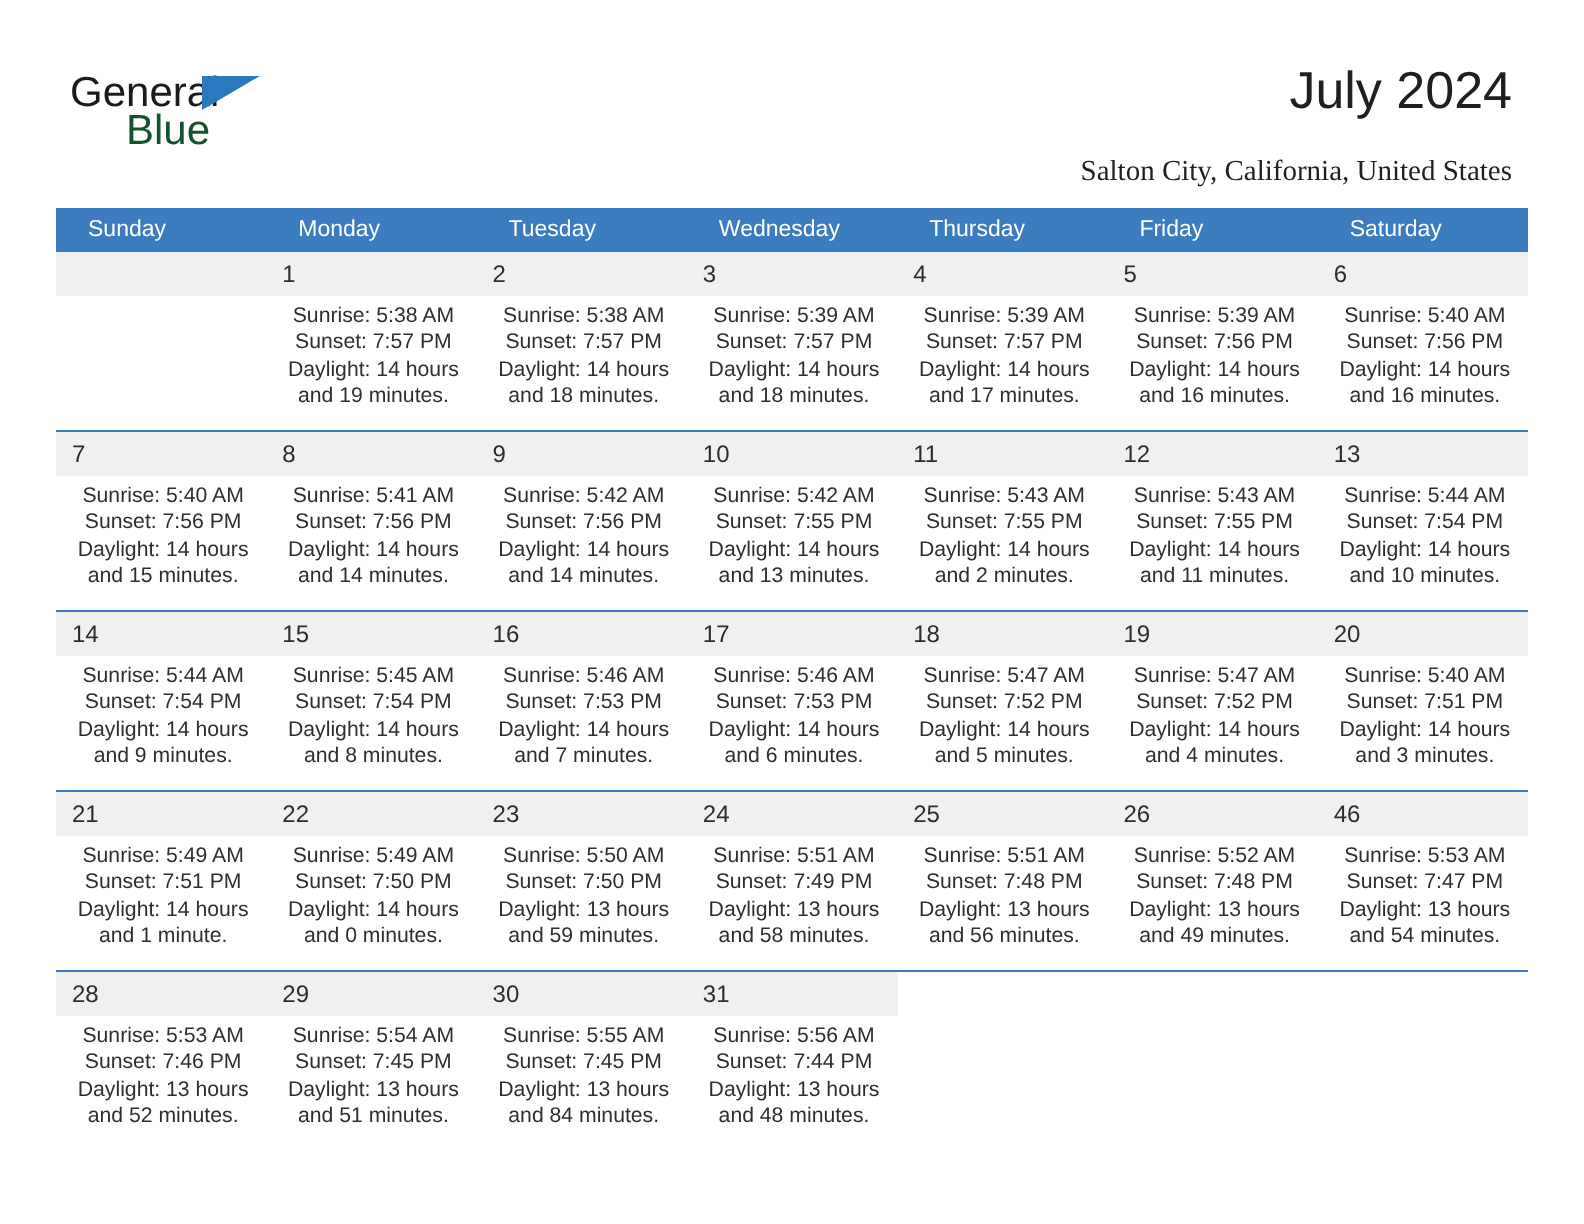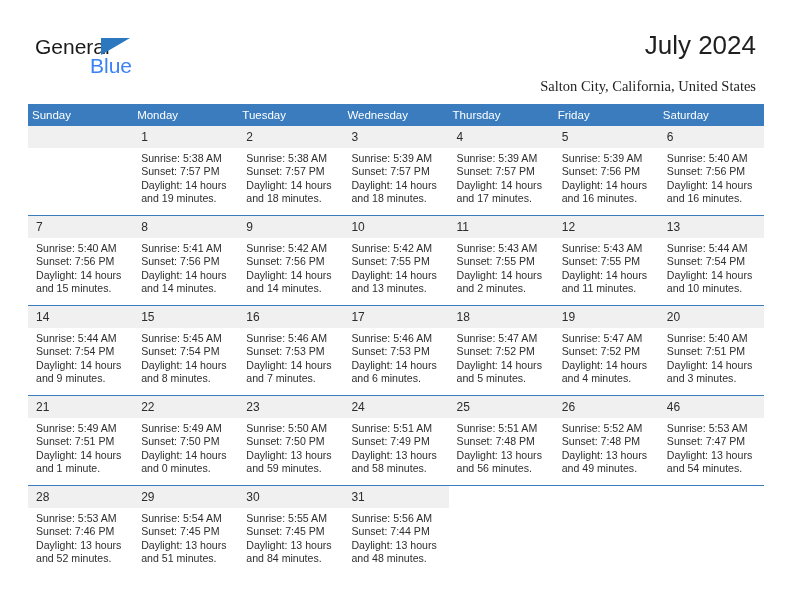--- a/index.html
+++ b/index.html
@@ -57,24 +57,23 @@
     width: 0;
     height: 0;
     border-left: 29px solid #2b78be;
     border-bottom: 17px solid transparent;
   }
   .logo-blue {
     position: absolute;
     left: 28px;
     top: 19px;
     font-size: 21px;
-    color: #3b82f6;
+    color: #14532d;
     font-family: "Liberation Sans", sans-serif;
     line-height: 21px;
-    margin-left: 27px;
   }
 
   .title-block {
     position: absolute;
     right: 36px;
     top: 30px;
     text-align: right;
   }
   .cal-title {
     font-size: 26px;
@@ -105,21 +104,21 @@
     border-collapse: collapse;
     table-layout: fixed;
     width: 736px;
   }
   table.cal th {
     background: #3a7cbe;
     color: #ffffff;
     font-size: 11.5px;
     font-weight: normal;
     text-align: left;
-    padding: 5px 0 5px 4px;
+    padding: 5px 0 5px 16px;
     height: 12px;
     line-height: 12px;
   }
   table.cal td {
     vertical-align: top;
     padding: 0;
     border-top: 1px solid #3a7cbe;
     height: 89px;
   }
   table.cal tr.week:first-child td {
@@ -143,20 +142,21 @@
     color: transparent;
   }
   .cell.blank .daynum {
     background: transparent;
   }
   .info {
     padding: 4px 6px 0 8px;
     font-size: 10.6px;
     line-height: 13.4px;
     color: #2e2e2e;
+    text-align: center;
   }
   .info div {
     white-space: nowrap;
   }
 </style>
 </head>
 <body>
 
 <div class="page">
 

